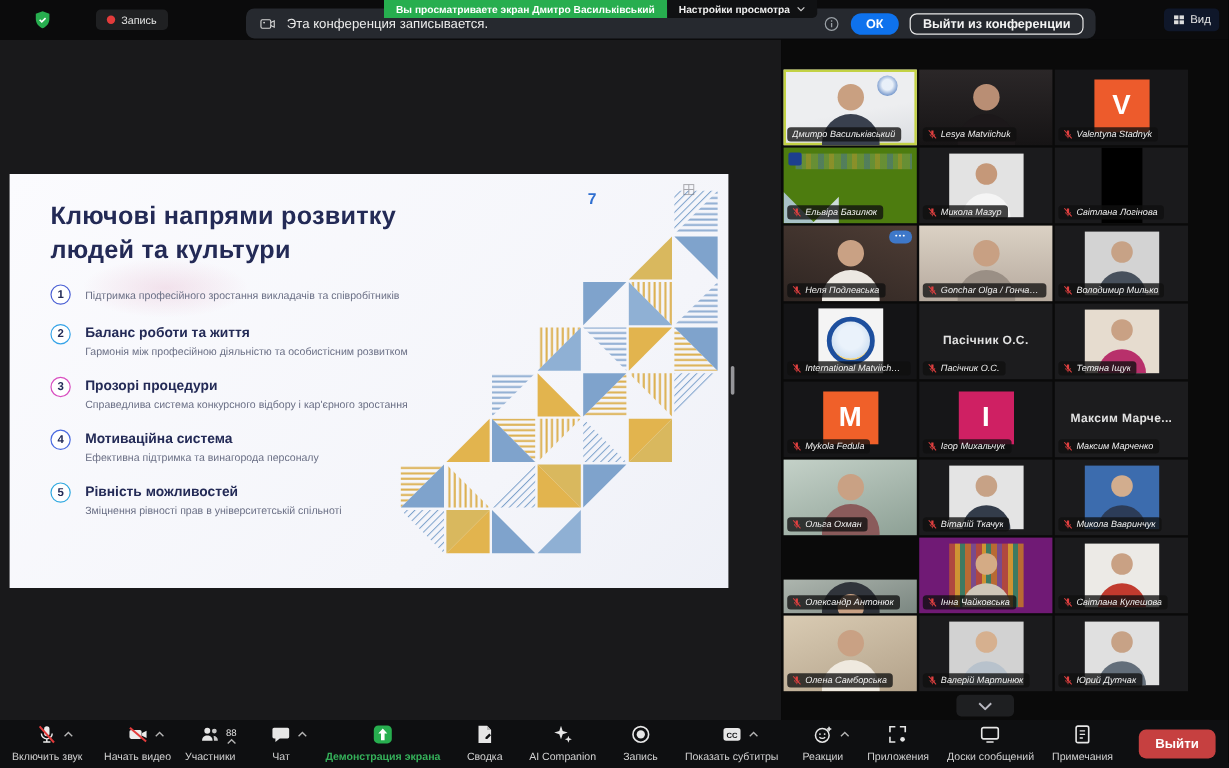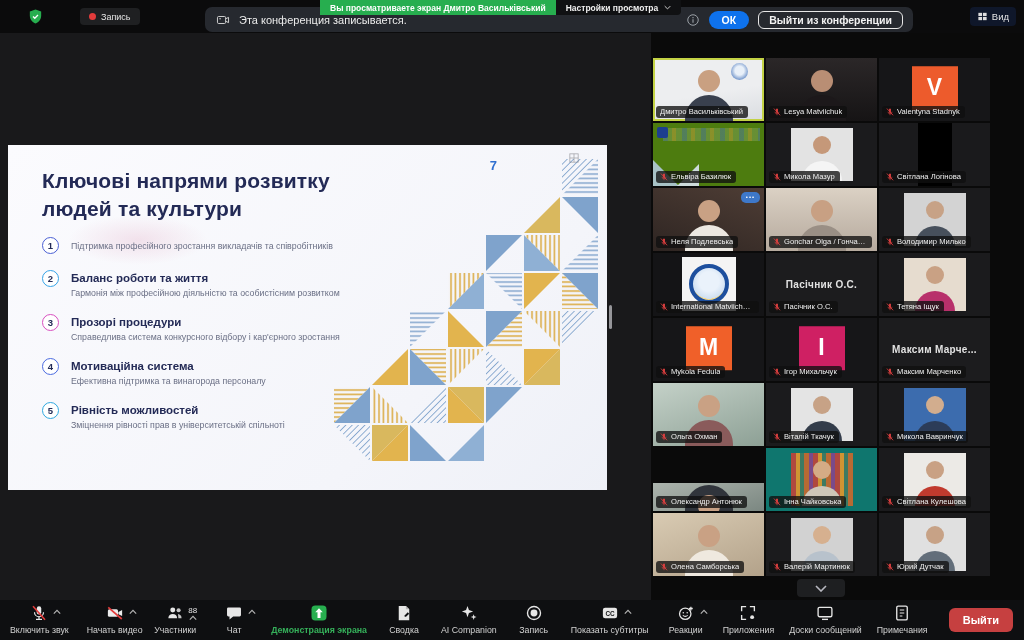--- a/index.html
+++ b/index.html
@@ -49,21 +49,21 @@
   .s-desc { font-size:8.8px; color:#6a6f85; margin-top:4px; }
   #tri-svg { position:absolute; left:0; top:0; pointer-events:none; }
   #share-scrollbar { position:absolute; left:609px; top:272px; width:3px; height:24px; background:#96969a; border-radius:2px; }
 
   
   #gallery { position:absolute; left:2px; top:25px; display:grid; grid-template-columns:repeat(3,111px); grid-auto-rows:63px; gap:2px; }
   .tile { position:relative; background:#1d1d1f; overflow:hidden; }
   .tile.active { outline:2px solid #c3d245; outline-offset:-2px; z-index:2; }
   .tile-label { position:absolute; left:3px; bottom:3px; max-width:103px; display:flex; align-items:center; gap:3px;
                 background:rgba(15,15,15,.78); border-radius:3px; padding:1.5px 5px 2px 4px; }
-  .tile-label span { font-size:7.6px; color:#f0f0f0; white-space:nowrap; overflow:hidden; text-overflow:ellipsis; }
+  .tile-label span { font-size:7.6px; color:#f0f0f0; white-space:nowrap; overflow:hidden; text-overflow:ellipsis;font-style:italic; }
   .tile-label svg { flex:0 0 auto; width:8px; height:8px; }
   .p-head { position:absolute; left:50%; transform:translateX(-50%); width:22px; height:22px; border-radius:50%; top:12px; }
   .p-body { position:absolute; left:50%; transform:translateX(-50%); width:48px; height:26px; border-radius:24px 24px 0 0; bottom:0; }
   .photo-card { position:absolute; left:50%; top:5px; transform:translateX(-50%); width:62px; height:53px; overflow:hidden; }
   .photo-card .p-head { width:18px; height:18px; top:8px; }
   .photo-card .p-body { width:40px; height:20px; }
   .letter-sq { position:absolute; left:50%; top:50%; transform:translate(-50%,-54%); width:46px; height:44px;
                display:flex; align-items:center; justify-content:center; font-size:23px; font-weight:bold; color:#fff; }
   .center-text { position:absolute; inset:0; display:flex; align-items:center; justify-content:center;
                  font-size:10px; font-weight:600; color:#e2e2e2; letter-spacing:.3px; }
@@ -503,21 +503,21 @@
           <div class="tile-label">
               <svg viewBox="0 0 12 12">
               <path d="M4.6 1h2.8v5a1.4 1.4 0 0 1-2.8 0z" fill="#e04040"></path>
               <path d="M3 5.6a3 3 0 0 0 6 0" stroke="#e04040" stroke-width="1" fill="none"></path>
               <line x1="6" y1="8.8" x2="6" y2="10.8" stroke="#e04040" stroke-width="1"></line>
               <line x1="1.4" y1="0.8" x2="10.6" y2="10.9" stroke="#e04040" stroke-width="1.3"></line>
             </svg>
               <span>Олександр Антонюк</span>
           </div>
         </div>
-        <div class="tile" style="background: #0f766e; padding-left: 32px;">
+        <div class="tile" style="background: #701a75; padding-left: 32px;">
           <div class="photo-card" style="background:repeating-linear-gradient(90deg,#b0483f 0 5px,#cf9433 5px 9px,#3d7a62 9px 13px,#b86a33 13px 18px,#7a4a8a 18px 22px)">
                 <div class="p-body" style="background:#cfc6b8"></div>
                 <div class="p-head" style="background:#d4ab85"></div>
           </div>
           <div class="tile-label">
               <svg viewBox="0 0 12 12">
               <path d="M4.6 1h2.8v5a1.4 1.4 0 0 1-2.8 0z" fill="#e04040"></path>
               <path d="M3 5.6a3 3 0 0 0 6 0" stroke="#e04040" stroke-width="1" fill="none"></path>
               <line x1="6" y1="8.8" x2="6" y2="10.8" stroke="#e04040" stroke-width="1"></line>
               <line x1="1.4" y1="0.8" x2="10.6" y2="10.9" stroke="#e04040" stroke-width="1.3"></line>

